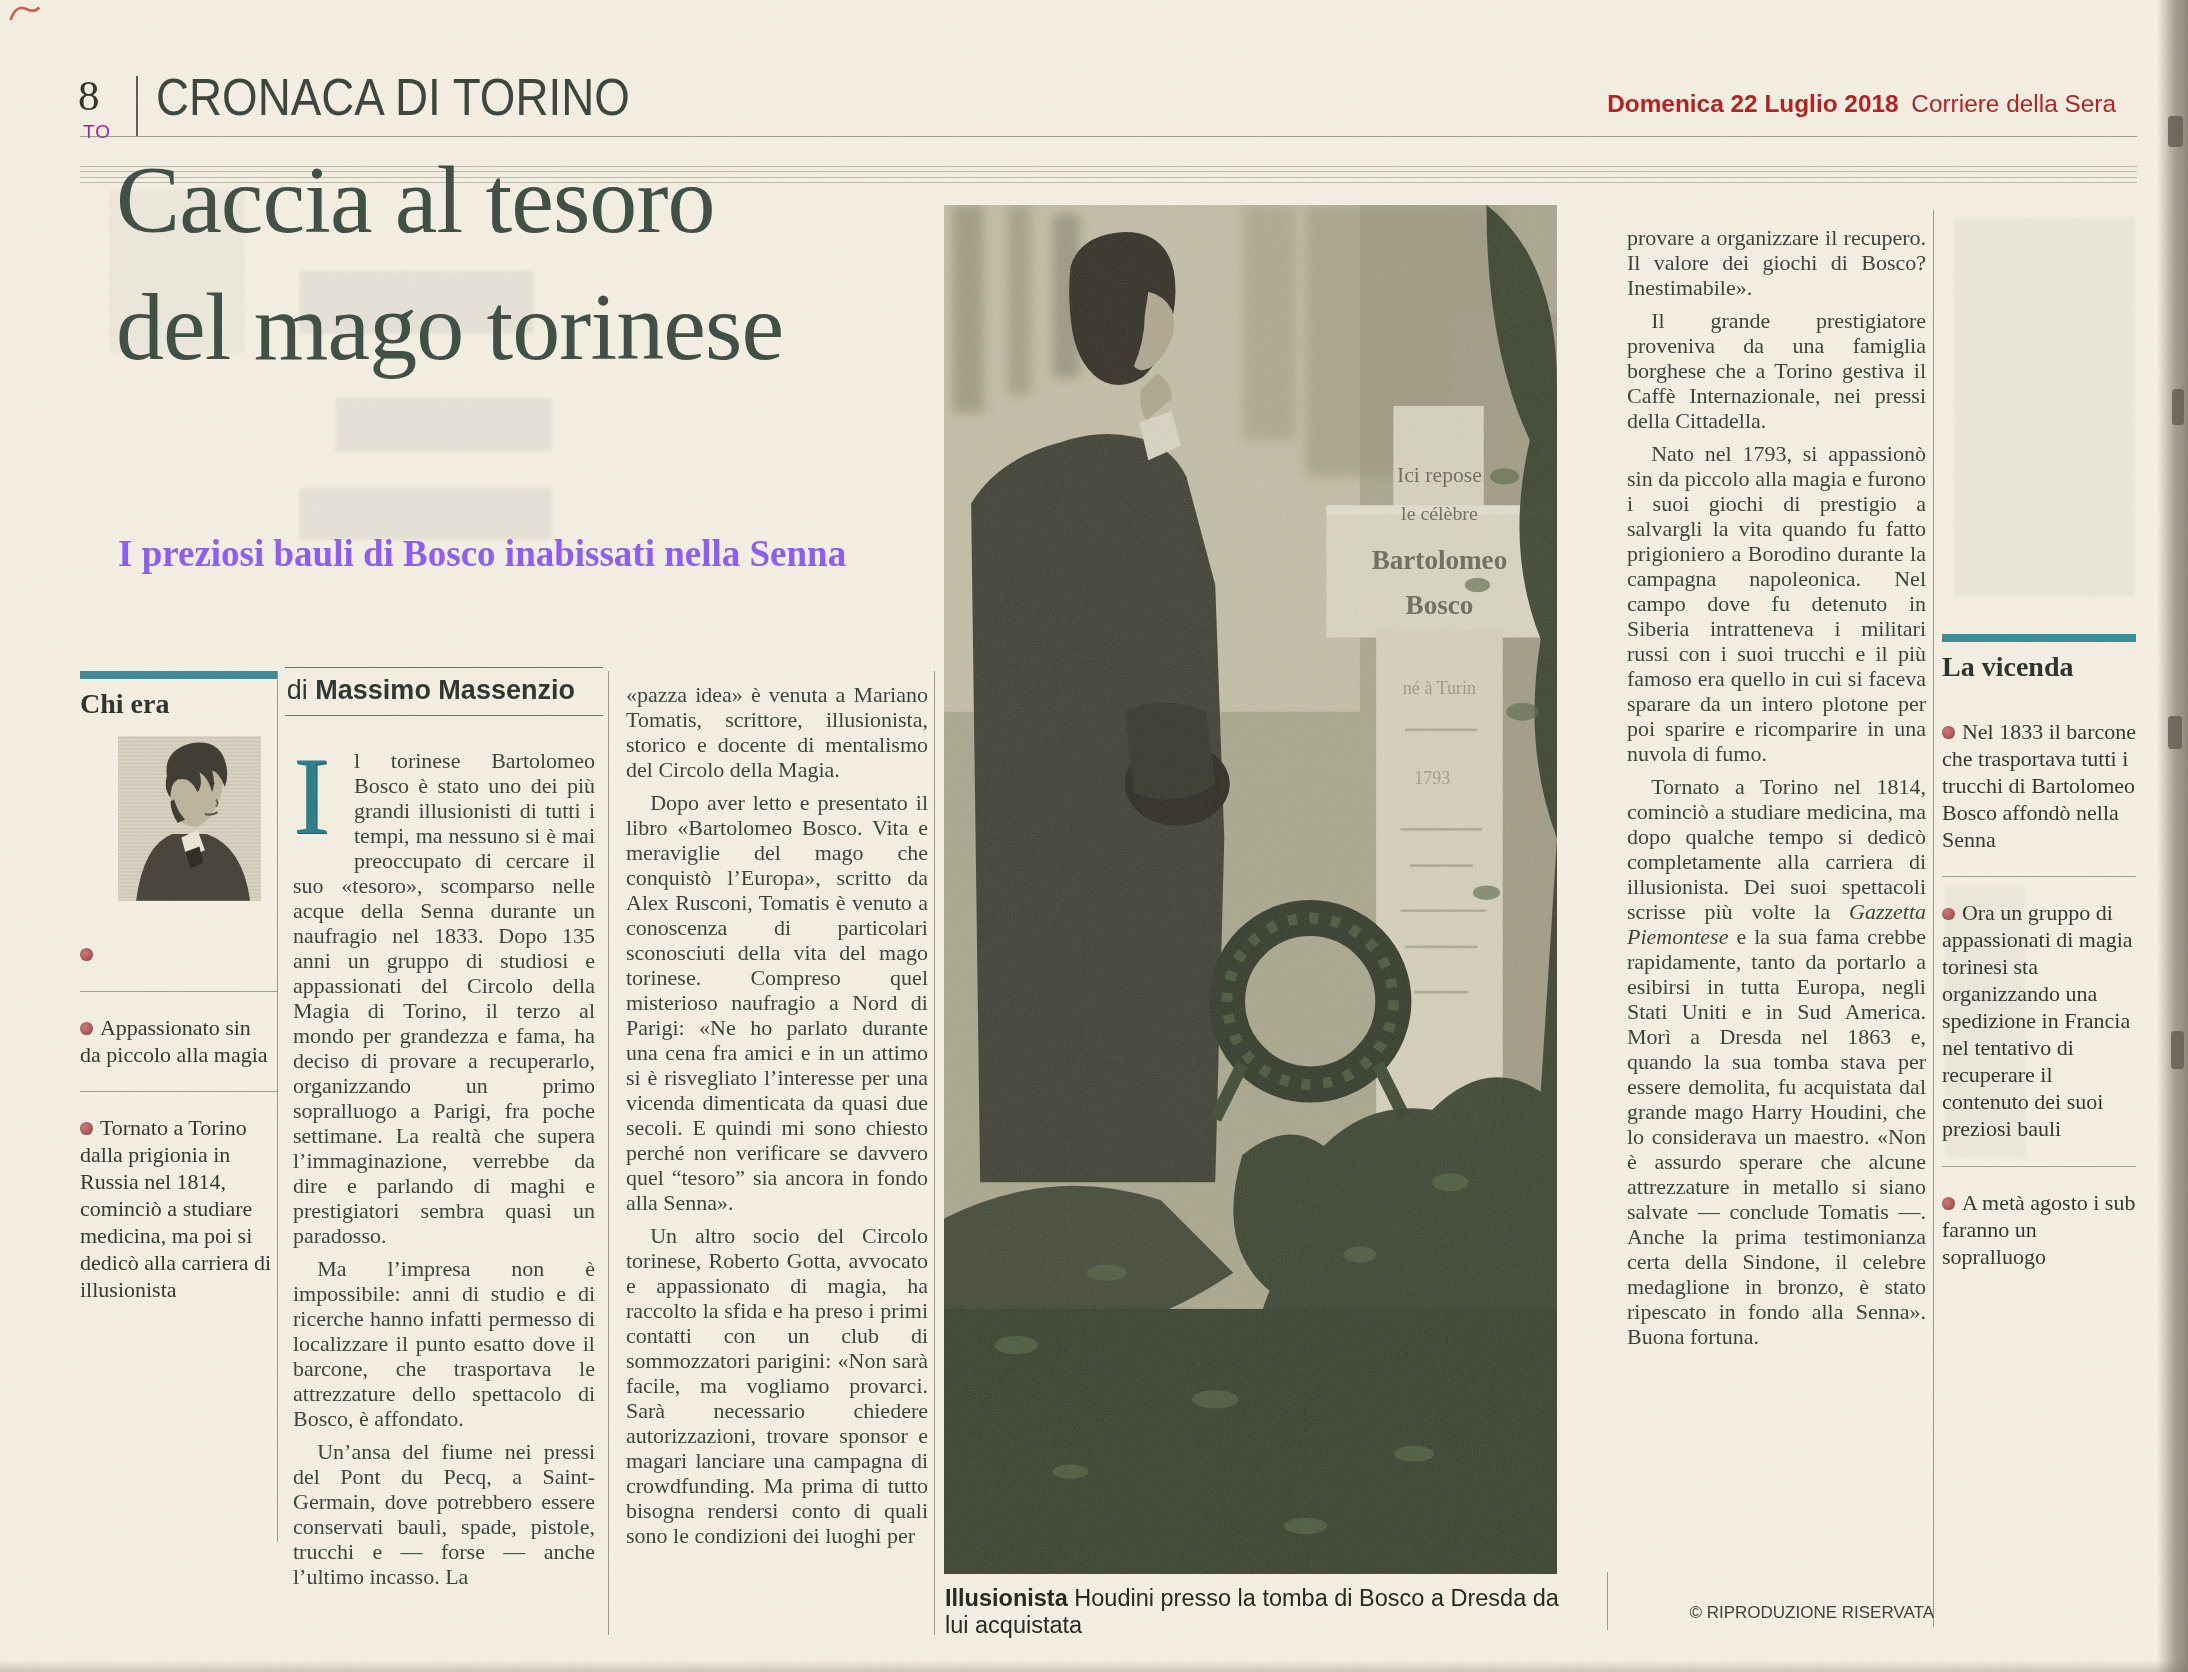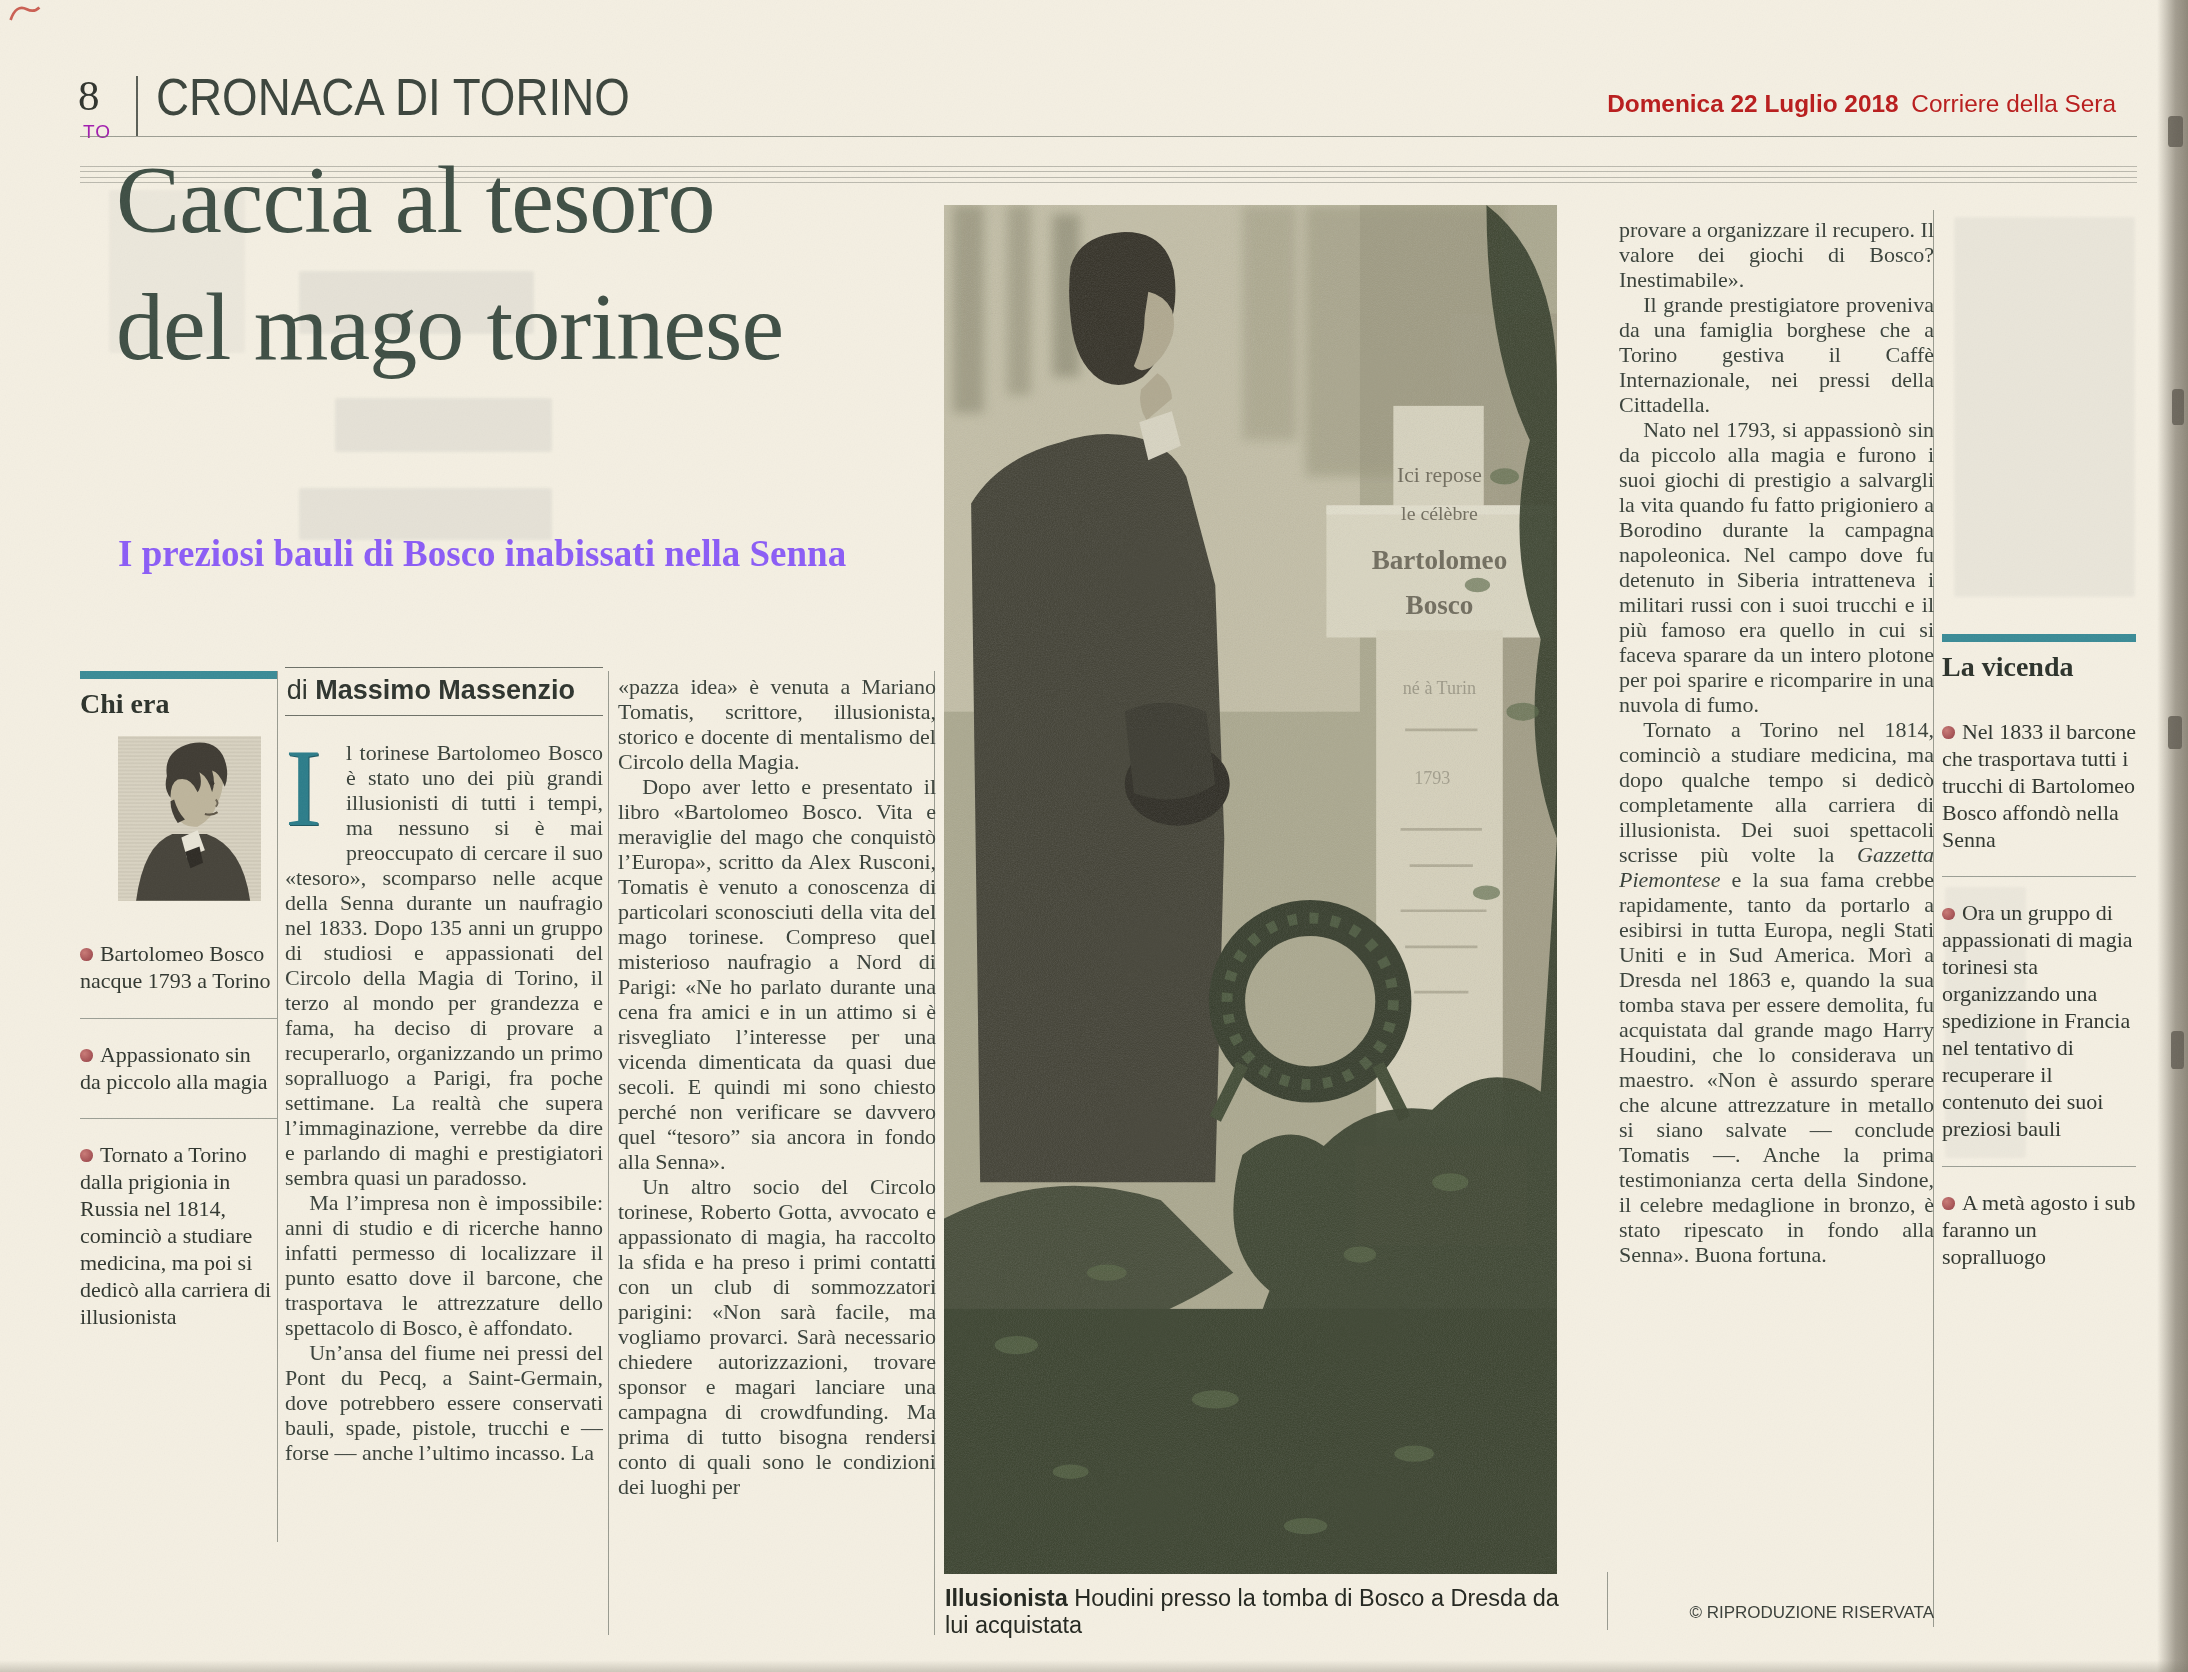--- a/index.html
+++ b/index.html
@@ -36,21 +36,21 @@
   .dot{display:inline-block;width:12.7px;height:12.7px;border-radius:50%;
     background:radial-gradient(circle at 35% 35%,#c97a76,#a34f52 70%,#7e3b3f);margin-right:7.2px;}
   .portrait{margin:3.6px 0 12.7px 38px;}
   
   .byline{position:absolute;left:285px;top:667px;width:318px;font-family:"Liberation Sans",sans-serif;}
   .byline .rule{height:0.9px;background:#6d7067;}
   .byline .inner{padding:7.2px 0 9px 1.8px;font-size:27px;color:#2e342e;}
   .byline .inner b{font-weight:700;margin-top:28px;}
   
   .bodycol{position:absolute;font-size:22px;line-height:25px;text-align:justify;color:#39413a;overflow:hidden;}
-  .bodycol p{margin:0;}
+  .bodycol p{margin:8px;}
   .bodycol p.ind{text-indent:1.1em;}
   .dropcap{float:left;font-size:110px;line-height:89px;height:101px;width:52px;margin:3.6px 9px 0 0;
     color:#2c7d8a;text-shadow:0.9px 0.9px 0 #1d5660;}
   .ital{font-style:italic;}
   .copyright{position:absolute;left:1619px;top:1603px;width:315px;text-align:right;
     font-family:"Liberation Sans",sans-serif;font-size:17px;color:#3a3f39;}
   
   .photo{position:absolute;left:944px;top:205px;width:613px;height:1369px;}
   .caption{position:absolute;left:945px;top:1585px;width:638px;font-family:"Liberation Sans",sans-serif;
     font-size:23.5px;color:#23261f;}
@@ -115,21 +115,21 @@
       <path d="M20 182 Q28 120 60 108 L98 108 Q138 122 146 182 Z" fill="#46433a"></path>
       <path d="M70 112 L88 104 L96 126 L76 134 Z" fill="#e8e4d6"></path>
       <path d="M74 128 L90 122 L94 140 L80 146 Z" fill="#2e2b25"></path>
       <path d="M58 36 Q60 14 84 12 Q112 10 116 36 Q118 58 110 74 Q104 92 88 100 Q72 102 64 88 Q54 64 58 36 Z" fill="#bdb49b"></path>
       <path d="M54 44 Q50 16 80 8 Q114 2 120 34 Q122 46 118 56 Q112 40 104 38 Q108 52 104 62 Q100 46 90 40 Q94 54 88 62 Q80 44 66 48 Q58 52 58 68 Q50 58 54 44 Z" fill="#3f3b33"></path>
       <path d="M62 70 Q66 84 74 92 L66 96 Q58 84 58 72 Z" fill="#3f3b33"></path>
       <circle cx="104" cy="52" r="2.5" fill="#3a362e"></circle>
       <path d="M108 70 Q112 74 108 78" stroke="#6b6353" stroke-width="2" fill="none"></path>
       <path d="M96 86 Q104 88 110 84" stroke="#5d5546" stroke-width="2.5" fill="none"></path>
     </svg>
-    <div class="sb-item"><span class="dot"></span><span>Bartolomeo Bosco nacque 1793 a Torino</span></div>
+    <div class="sb-item"><span class="dot"></span></div>
     <div class="sb-item"><span class="dot"></span><span>Appassionato sin da piccolo alla magia</span></div>
     <div class="sb-item"><span class="dot"></span><span>Tornato a Torino dalla prigionia in Russia nel 1814, cominciò a studiare medicina, ma poi si dedicò alla carriera di illusionista</span></div>
   </aside>
 
   <div class="byline">
     <div class="rule"></div>
     <div class="inner"><span>di</span> <b>Massimo Massenzio</b></div>
     <div class="rule"></div>
   </div>
 

